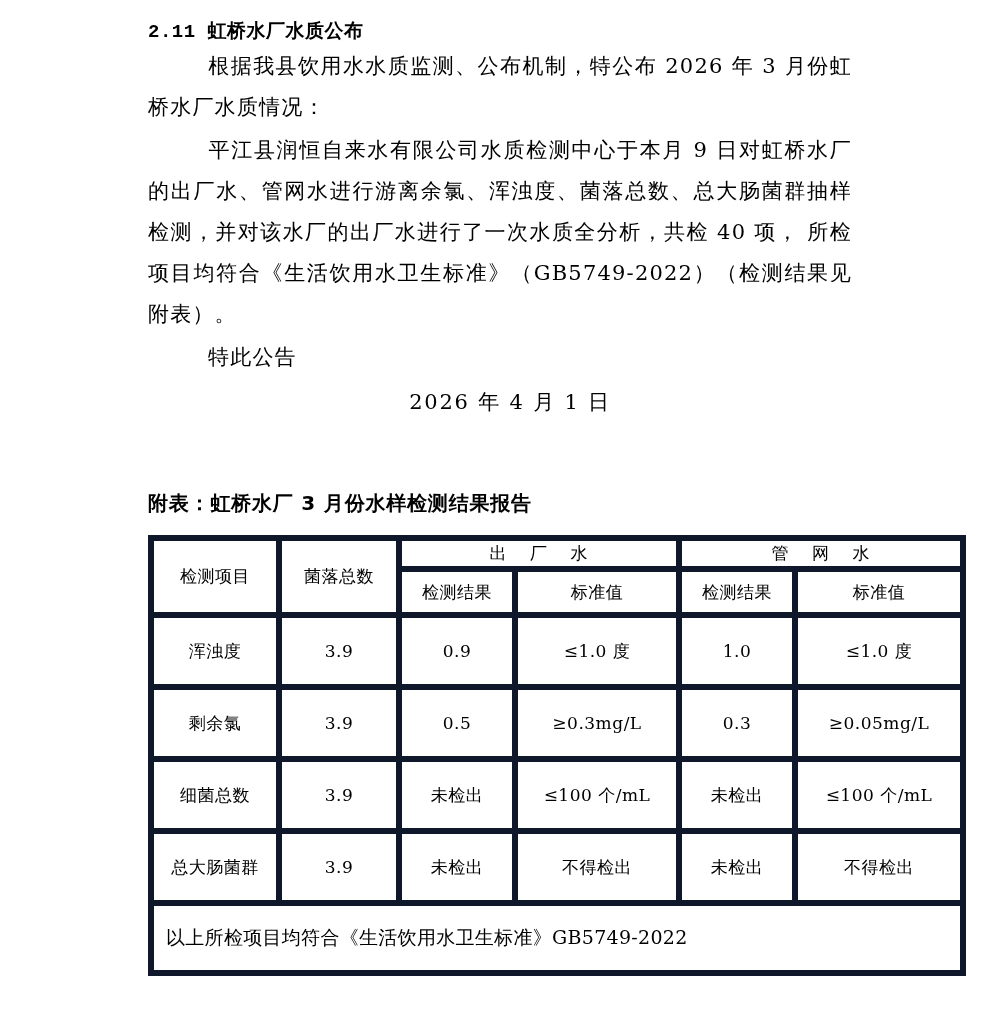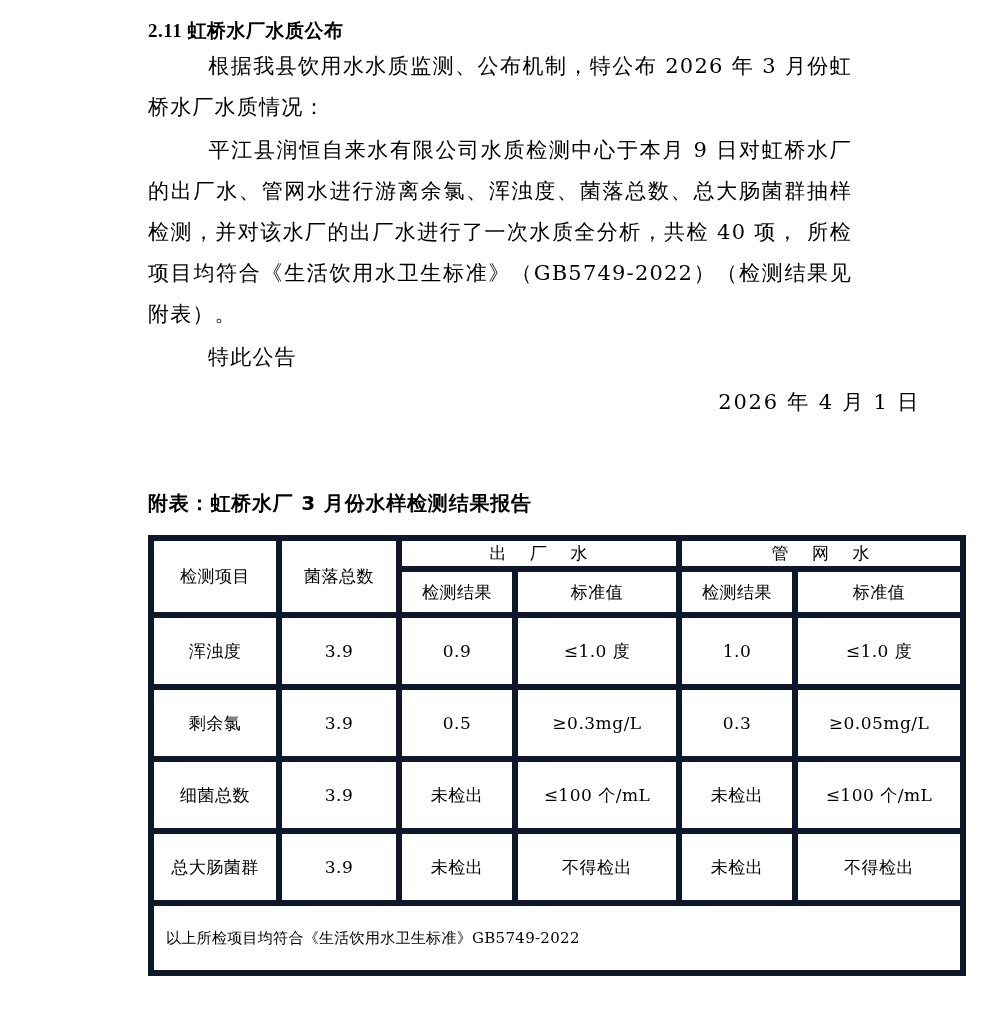--- a/index.html
+++ b/index.html
@@ -16,21 +16,21 @@
     overflow: hidden;
   }
   .page {
     padding: 0;
     width: 1000px;
     height: 1013px;
     box-sizing: border-box;
     position: relative;
   }
   .doc-title {
-    font-family: Liberation Serif, serif;
+    font-family: Liberation Mono, monospace;
     font-weight: bold;
     font-size: 19px;
     margin: 18px 0 0 148px;
     letter-spacing: 0.5px;
   }
   .body-text {
     margin: 16px 148px 0 148px;
     font-size: 21px;
     line-height: 41px;
     text-align: justify;
@@ -38,24 +38,24 @@
     letter-spacing: 1.2px;
   }
   .body-text .indent {
     display: inline-block;
     width: 60px;
   }
   .para {
     margin-top: 2px;
   }
   .sign-line {
-    margin: 4px 72px 0 148px;
+    margin: 4px 120px 0 148px;
     font-size: 21px;
     line-height: 40px;
-    text-align: right;
+    text-align: center;
     letter-spacing: 1.8px;
     padding-right: 8px;
   }
   .attach-title {
     font-family: "DejaVu Sans", "Liberation Sans", sans-serif;
     font-weight: bold;
     font-size: 20px;
     margin: 68px 16px 0 148px;
     letter-spacing: 0.8px;
   }
@@ -84,21 +84,21 @@
     letter-spacing: 9px;
     padding-left: 9px;
   }
   table.result tbody td {
     height: 64px;
   }
   table.result .note-cell {
     height: 62px;
     text-align: left;
     padding-left: 12px;
-    font-size: 15px;
+    font-size: 19px;
     letter-spacing: 0.3px;
   }
   .c1 { width: 128px; }
   .c2 { width: 120px; }
   .c3 { width: 116px; }
   .c4 { width: 164px; }
   .c5 { width: 116px; }
   .c6 { width: 168px; }
 </style>
 </head>

